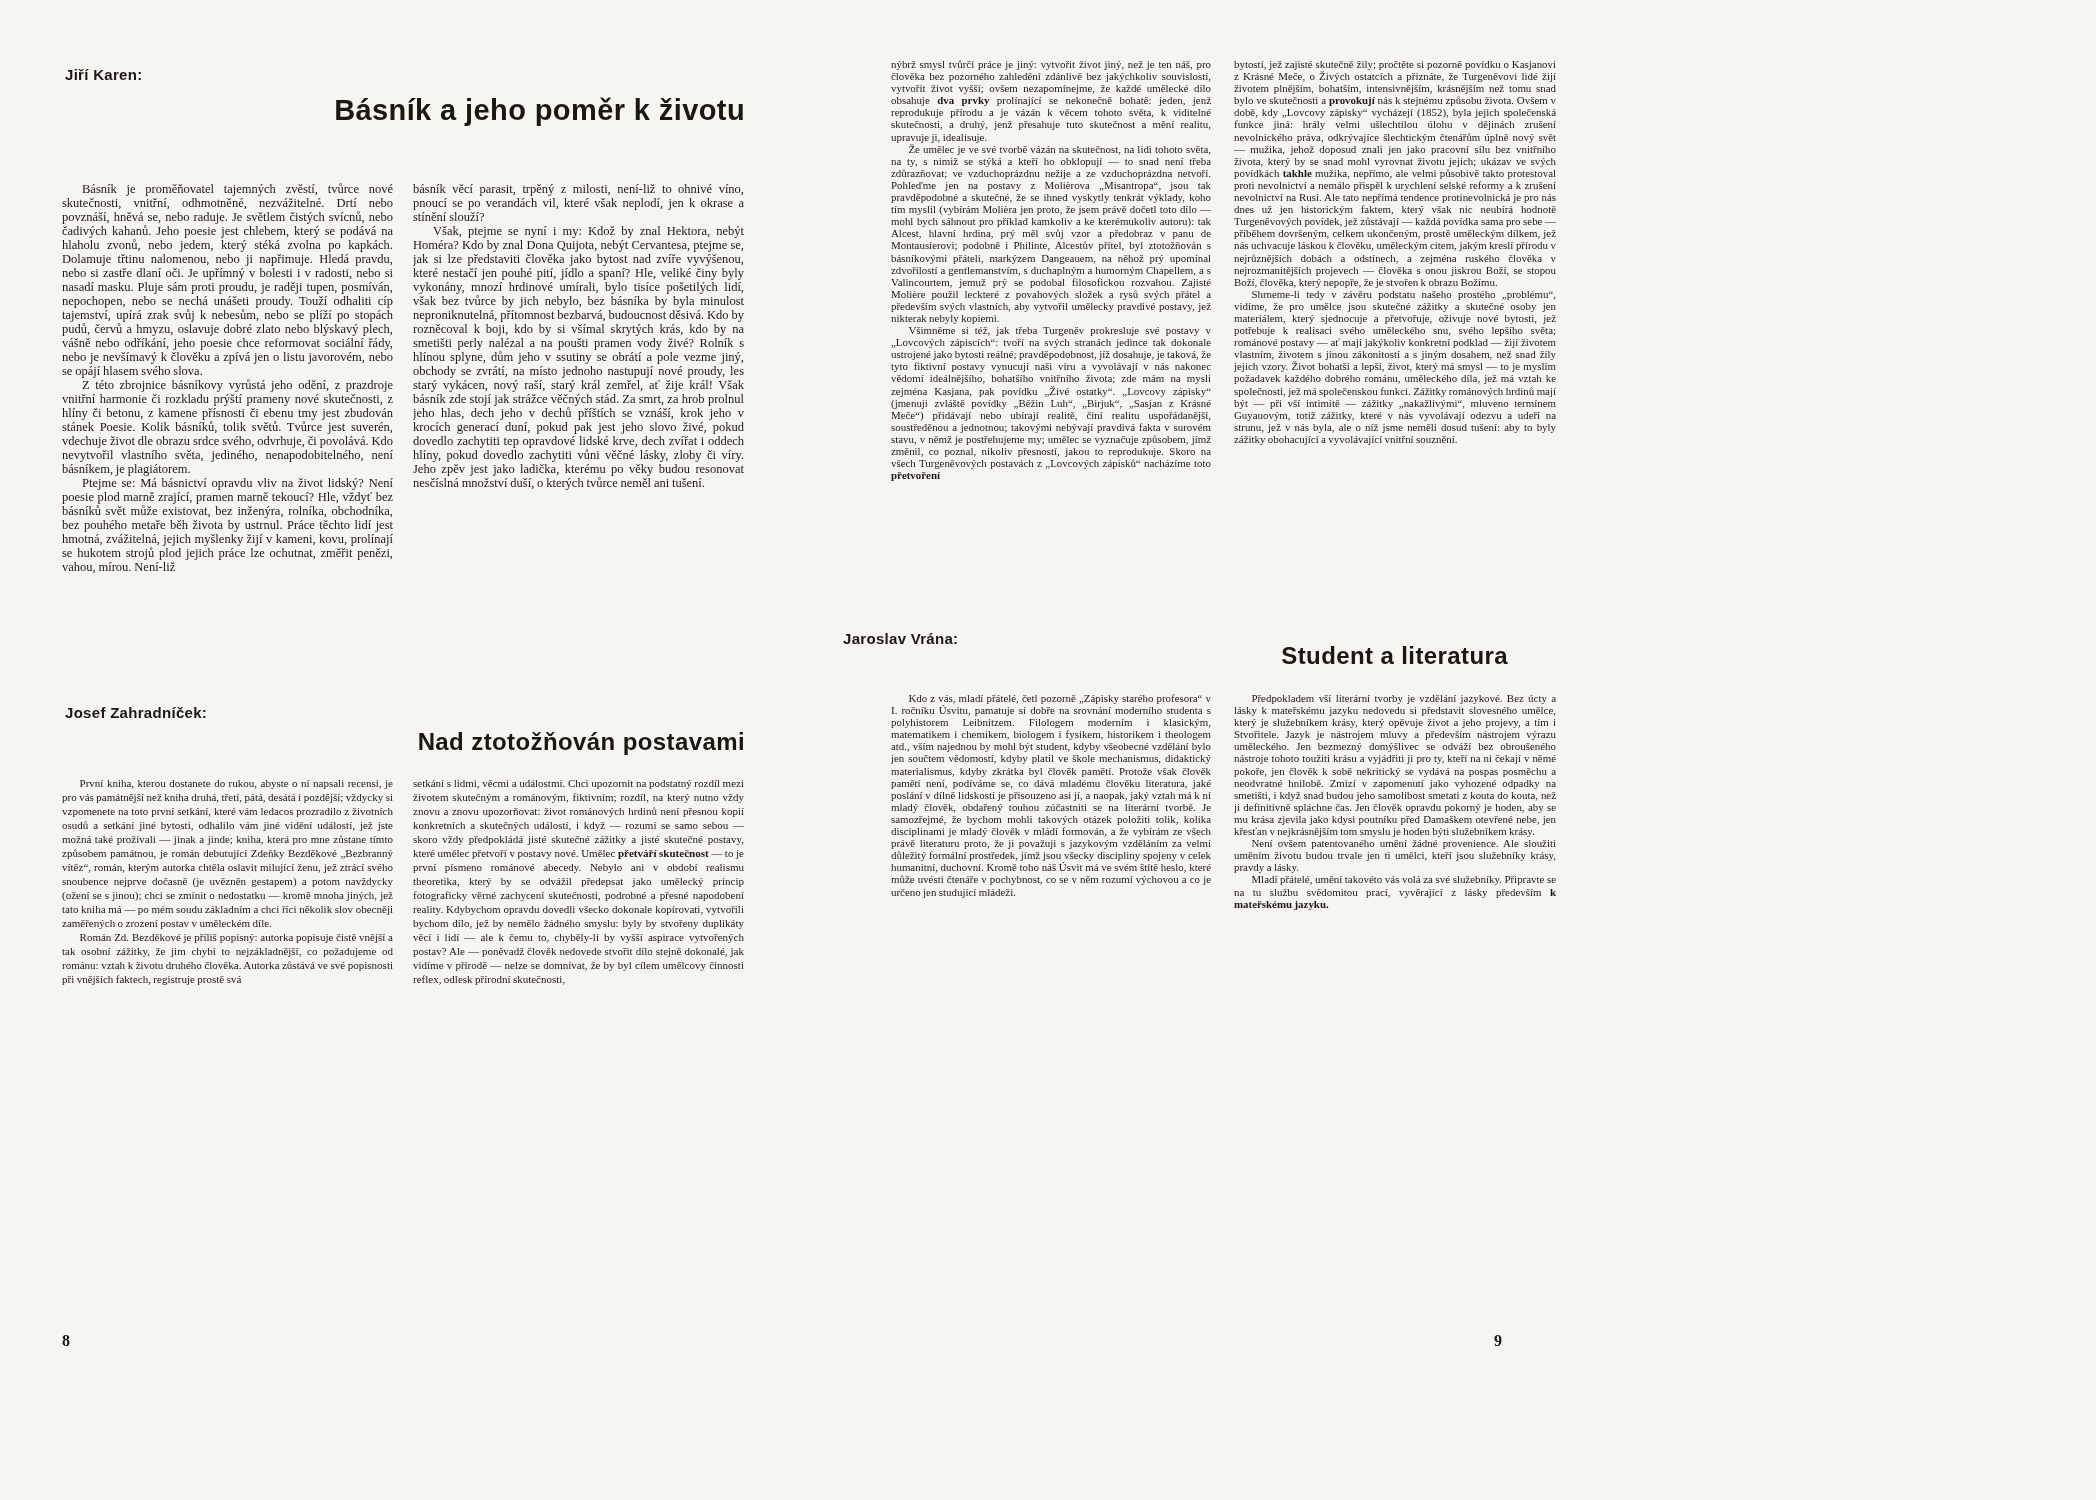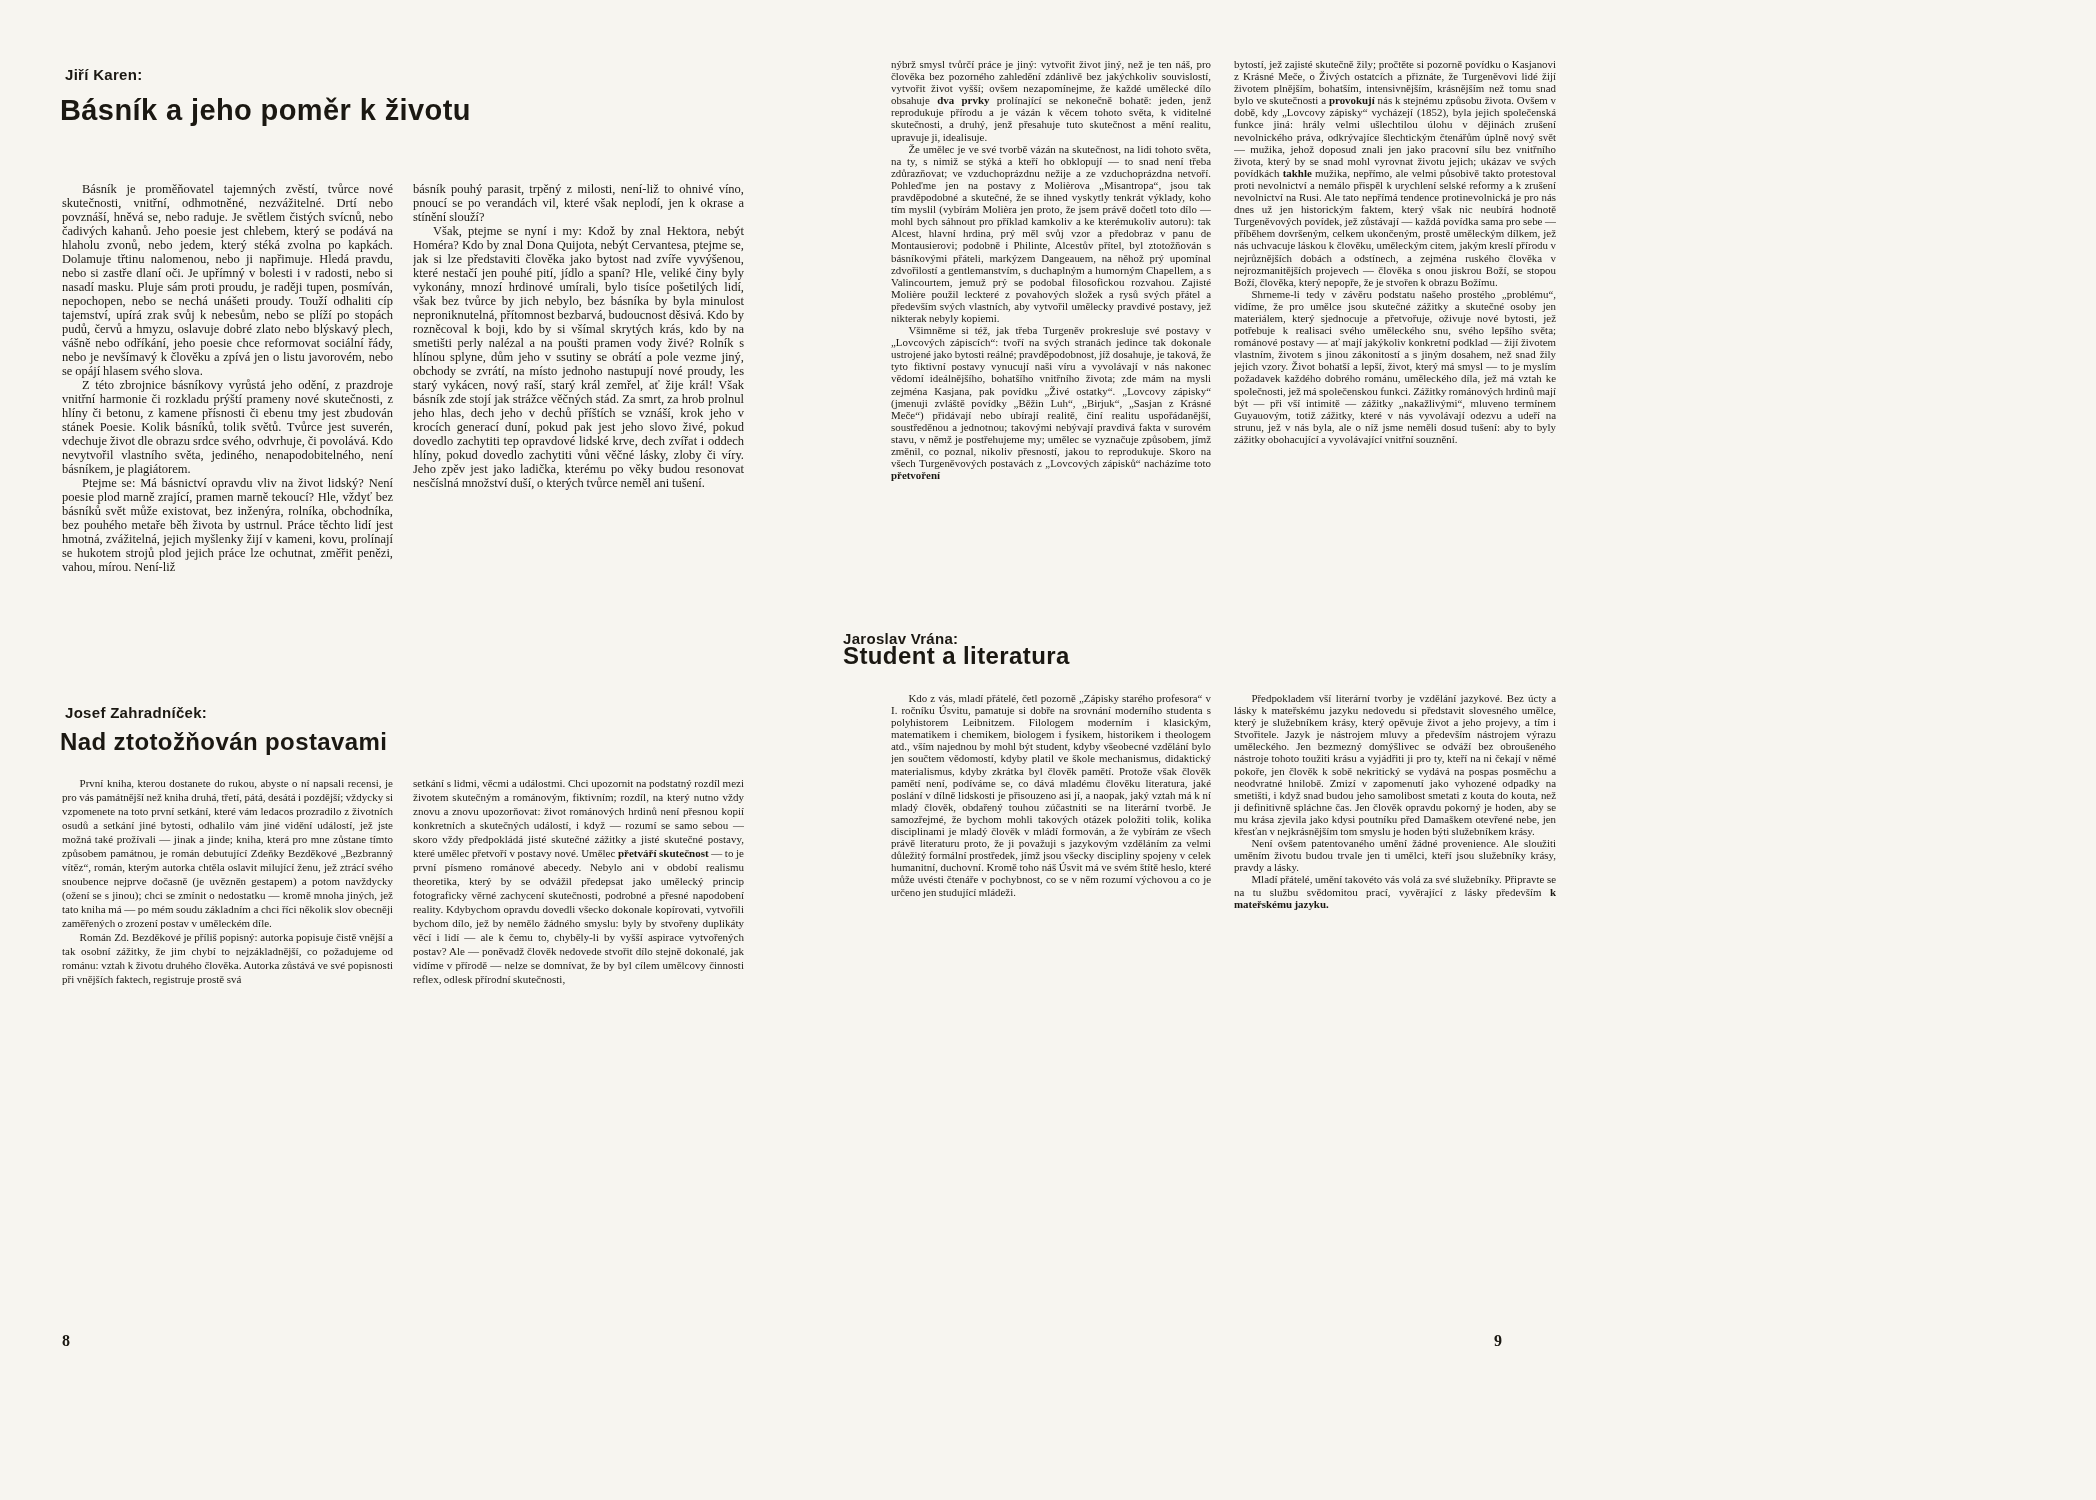--- a/index.html
+++ b/index.html
@@ -19,21 +19,21 @@
   }
   .byline {
     position: absolute;
     font-family: "Liberation Sans", sans-serif;
     font-weight: 700;
     font-size: 15px;
     letter-spacing: 0.3px;
   }
   .title {
     position: absolute;
-    text-align: left;
+    text-align: right;
     font-family: "Liberation Sans", sans-serif;
     font-weight: 700;
     letter-spacing: 0.4px;
   }
   #title-a1 { font-size: 29px; }
   #title-a2 { font-size: 24px; }
   #title-a3 { font-size: 24px; }
   .col {
     position: absolute;
     text-align: justify;
@@ -62,21 +62,21 @@
 
     <div class="title" id="title-a1" style="left:60px; top:94px; width:685px;">Básník a jeho poměr k životu</div>
 
     <div class="col body-lg" style="left:62px; top:150px; width:331px; height:520px;">
         <p>Básník je proměňovatel tajemných zvěstí, tvůrce nové skutečnosti, vnitřní, odhmotněné, nezvážitelné. Drtí nebo povznáší, hněvá se, nebo raduje. Je světlem čistých svícnů, nebo čadivých kahanů. Jeho poesie jest chlebem, který se podává na hlaholu zvonů, nebo jedem, který stéká zvolna po kapkách. Dolamuje třtinu nalomenou, nebo ji napřimuje. Hledá pravdu, nebo si zastře dlaní oči. Je upřímný v bolesti i v radosti, nebo si nasadí masku. Pluje sám proti proudu, je raději tupen, posmíván, nepochopen, nebo se nechá unášeti proudy. Touží odhaliti cíp tajemství, upírá zrak svůj k nebesům, nebo se plíží po stopách pudů, červů a hmyzu, oslavuje dobré zlato nebo blýskavý plech, vášně nebo odříkání, jeho poesie chce reformovat sociální řády, nebo je nevšímavý k člověku a zpívá jen o listu javorovém, nebo se opájí hlasem svého slova.</p>
         <p>Z této zbrojnice básníkovy vyrůstá jeho odění, z prazdroje vnitřní harmonie či rozkladu prýští prameny nové skutečnosti, z hlíny či betonu, z kamene přísnosti či ebenu tmy jest zbudován stánek Poesie. Kolik básníků, tolik světů. Tvůrce jest suverén, vdechuje život dle obrazu srdce svého, odvrhuje, či povolává. Kdo nevytvořil vlastního světa, jediného, nenapodobitelného, není básníkem, je plagiátorem.</p>
         <p>Ptejme se: Má básnictví opravdu vliv na život lidský? Není poesie plod marně zrající, pramen marně tekoucí? Hle, vždyť bez básníků svět může existovat, bez inženýra, rolníka, obchodníka, bez pouhého metaře běh života by ustrnul. Práce těchto lidí jest hmotná, zvážitelná, jejich myšlenky žijí v kameni, kovu, prolínají se hukotem strojů plod jejich práce lze ochutnat, změřit penězi, vahou, mírou. Není-liž</p>
       </div>
 
     <div class="col body-lg cont" style="left:413px; top:150px; width:331px; height:520px;">
-        <p>básník pouhý parasit, trpěný z milosti, není-liž to ohnivé víno, pnoucí se po verandách vil, které však neplodí, jen k okrase a stínění slouží?</p>
+        <p>básník věcí parasit, trpěný z milosti, není-liž to ohnivé víno, pnoucí se po verandách vil, které však neplodí, jen k okrase a stínění slouží?</p>
         <p>Však, ptejme se nyní i my: Kdož by znal Hektora, nebýt Homéra? Kdo by znal Dona Quijota, nebýt Cervantesa, ptejme se, jak si lze představiti člověka jako bytost nad zvíře vyvýšenou, které nestačí jen pouhé pití, jídlo a spaní? Hle, veliké činy byly vykonány, mnozí hrdinové umírali, bylo tisíce pošetilých lidí, však bez tvůrce by jich nebylo, bez básníka by byla minulost neproniknutelná, přítomnost bezbarvá, budoucnost děsivá. Kdo by rozněcoval k boji, kdo by si všímal skrytých krás, kdo by na smetišti perly nalézal a na poušti pramen vody živé? Rolník s hlínou splyne, dům jeho v ssutiny se obrátí a pole vezme jiný, obchody se zvrátí, na místo jednoho nastupují nové proudy, les starý vykácen, nový raší, starý král zemřel, ať žije král! Však básník zde stojí jak strážce věčných stád. Za smrt, za hrob prolnul jeho hlas, dech jeho v dechů příštích se vznáší, krok jeho v krocích generací duní, pokud pak jest jeho slovo živé, pokud dovedlo zachytiti tep opravdové lidské krve, dech zvířat i oddech hlíny, pokud dovedlo zachytiti vůni věčné lásky, zloby či víry. Jeho zpěv jest jako ladička, kterému po věky budou resonovat nesčíslná množství duší, o kterých tvůrce neměl ani tušení.</p>
       </div>
 
     <div class="byline" style="left:65px; top:704px;">Josef Zahradníček:</div>
 
     <div class="title" id="title-a2" style="left:60px; top:728px; width:685px;">Nad ztotožňován postavami</div>
 
     <div class="col body-md" style="left:62px; top:776px; width:331px; height:540px;">
         <p>První kniha, kterou dostanete do rukou, abyste o ní napsali recensi, je pro vás památnější než kniha druhá, třetí, pátá, desátá i pozdější; vždycky si vzpomenete na toto první setkání, které vám ledacos prozradilo z životních osudů a setkání jiné bytosti, odhalilo vám jiné vidění událostí, jež jste možná také prožívali — jinak a jinde; kniha, která pro mne zůstane tímto způsobem památnou, je román debutující Zdeňky Bezděkové „Bezbranný vítěz“, román, kterým autorka chtěla oslavit milující ženu, jež ztrácí svého snoubence nejprve dočasně (je uvězněn gestapem) a potom navždycky (ožení se s jinou); chci se zmínit o nedostatku — kromě mnoha jiných, jež tato kniha má — po mém soudu základním a chci říci několik slov obecněji zaměřených o zrození postav v uměleckém díle.</p>
         <p>Román Zd. Bezděkové je příliš popisný: autorka popisuje čistě vnější a tak osobní zážitky, že jim chybí to nejzákladnější, co požadujeme od románu: vztah k životu druhého člověka. Autorka zůstává ve své popisnosti při vnějších faktech, registruje prostě svá</p>

